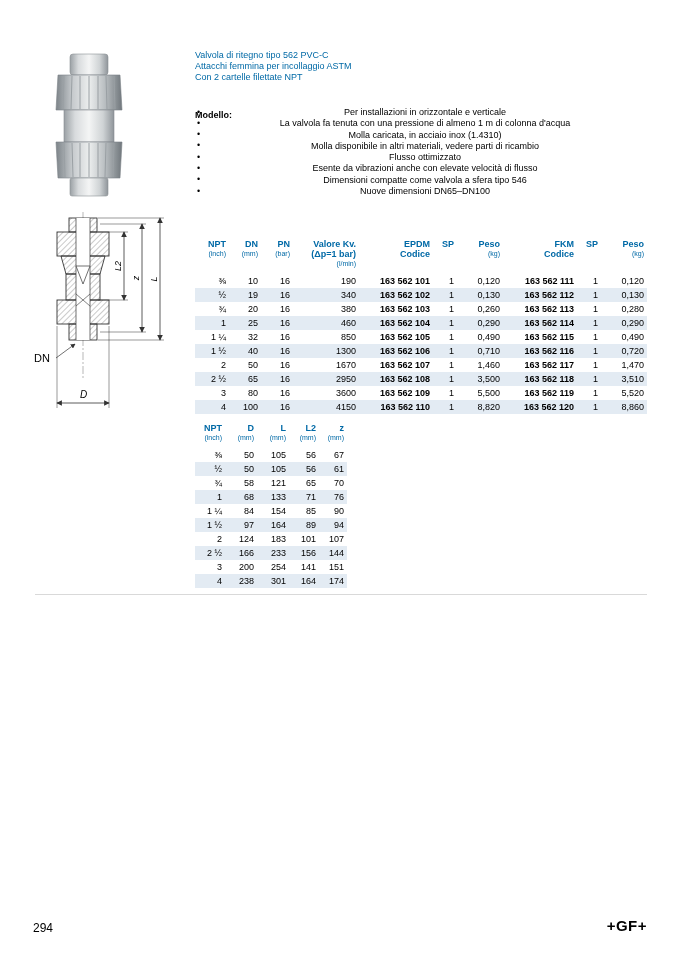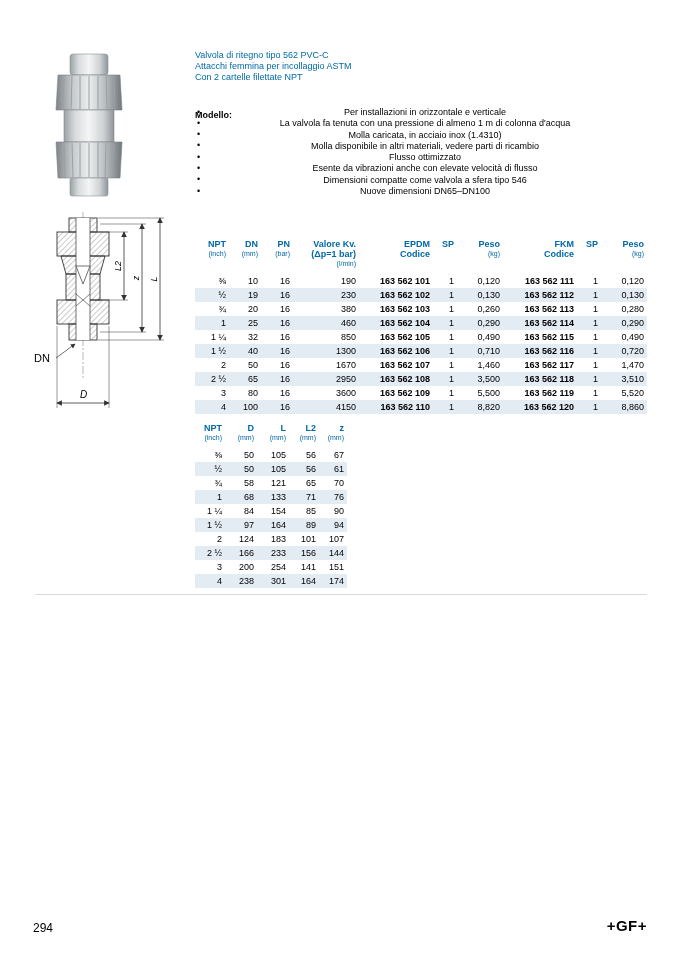--- a/index.html
+++ b/index.html
@@ -216,21 +216,21 @@
           <td>1</td>
           <td>0,120</td>
           <td>163 562 111</td>
           <td>1</td>
           <td>0,120</td>
         </tr>
         <tr>
           <td>½</td>
           <td>19</td>
           <td>16</td>
-          <td>230</td>
+          <td>340</td>
           <td>163 562 102</td>
           <td>1</td>
           <td>0,130</td>
           <td>163 562 112</td>
           <td>1</td>
           <td>0,130</td>
         </tr>
         <tr>
           <td>¾</td>
           <td>20</td>

